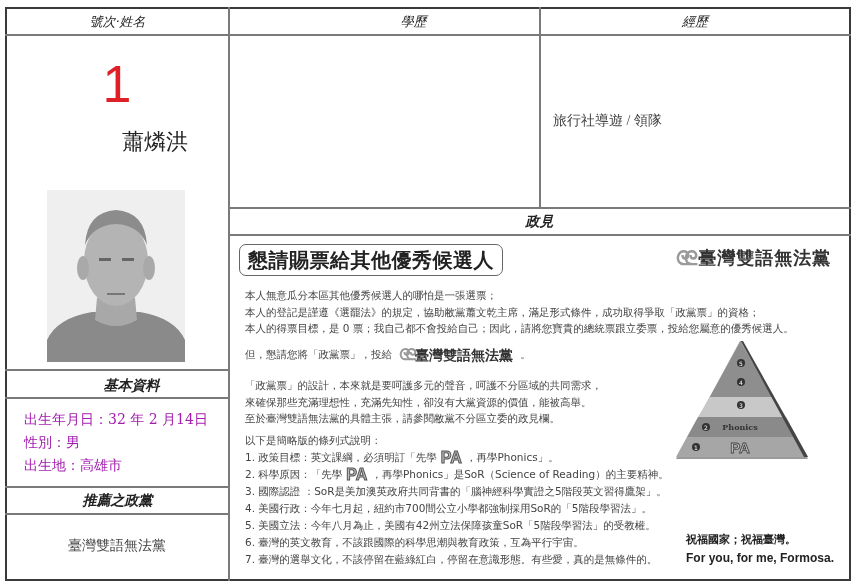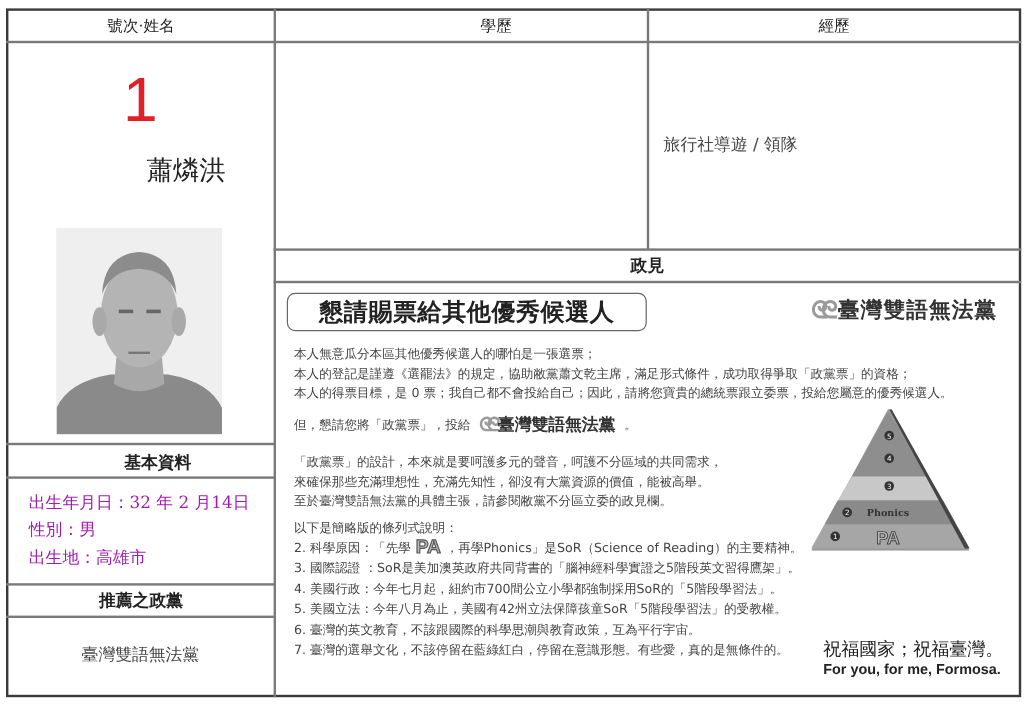--- a/index.html
+++ b/index.html
@@ -5,54 +5,54 @@
   * { box-sizing: border-box; margin: 0; padding: 0; }
   html, body { width: 856px; height: 587px; background: #ffffff; overflow: hidden; }
   body { font-family: "DejaVu Sans", "Liberation Sans", sans-serif; color: #333; position: relative; }
 
   .frame { position: absolute; left: 5px; top: 7px; width: 846px; height: 574px;
            border: 2px solid #3a3a3a; }
   .vline { position: absolute; background: #7a7a7a; width: 2px; }
   .hline { position: absolute; background: #7a7a7a; height: 2px; }
 
   .hdr { position: absolute; display: flex; align-items: center; justify-content: center;
-         font-size: 13px; color: #222; }
+         font-size: 13px; color: #222; font-style: italic; }
   .hdr.bold { font-weight: bold; font-size: 14px; }
 
   .cand-num { position: absolute; left: 0; width: 224px; top: 58px; text-align: center;
               font-family: "Liberation Sans", sans-serif; font-size: 52px; color: #e02027; line-height: 52px; }
   .cand-name { position: absolute; left: 0; width: 224px; top: 127px; text-align: center;
                font-size: 22px; color: #222; margin-left: 38px; }
   .photo { position: absolute; left: 47px; top: 190px; width: 138px; height: 172px;
            background: #ececec; overflow: hidden; }
   .photo svg { display: block; }
 
   .basic { position: absolute; left: 24px; top: 408px; font-family: "DejaVu Serif", serif;
            font-size: 14px; line-height: 23px; color: #a21caf; }
   .party-rec { position: absolute; left: 0; width: 224px; top: 537px; text-align: center;
                font-size: 14px; color: #444; }
 
-  .exp-text { position: absolute; left: 553px; top: 112px; font-size: 14px; color: #444; }
+  .exp-text { position: absolute; left: 553px; top: 112px; font-size: 14px; color: #444; font-family: Liberation Serif, serif; }
 
-  .slogan-box { position: absolute; left: 239px; top: 244px; width: 300px; height: 32px;
+  .slogan-box { position: absolute; left: 239px; top: 244px; width: 264px; height: 32px;
                 border: 1.5px solid #666; border-radius: 7px; display: flex; align-items: center;
                 justify-content: center; font-size: 20px; font-weight: bold; color: #222; letter-spacing: 0.5px; }
   .party-logo { position: absolute; left: 676px; top: 246px; display: flex; align-items: center; gap: 6px; }
   .ribbon { color: #9a9a9a; font-weight: bold; font-size: 20px; letter-spacing: -6px; }
   .party-logo .pname { font-family: "DejaVu Serif", serif; font-size: 18px; color: #333; font-weight: bold; letter-spacing: 1px; }
 
   .para { position: absolute; left: 245px; font-size: 10.5px; color: #444; line-height: 16.5px; white-space: nowrap; }
   .inline-logo { display: inline-flex; align-items: center; gap: 3px; vertical-align: middle; margin: 0 4px; }
   .inline-logo .ribbon { font-size: 16px; letter-spacing: -5px; }
   .inline-logo .pname { font-family: "DejaVu Serif", serif; font-size: 14px; color: #333; font-weight: bold; }
   .pa-badge { display: inline-block; font-family: "Liberation Sans", sans-serif; font-weight: bold;
               font-size: 16px; color: #bbb; -webkit-text-stroke: 1px #555; margin: 0 4px; vertical-align: middle; line-height: 14px; }
 
   .pyramid { position: absolute; left: 676px; top: 341px; width: 132px; height: 118px; }
-  .blessing { position: absolute; left: 686px; top: 532px; font-size: 15px; font-weight: normal; color: #222; }
+  .blessing { position: absolute; left: 686px; top: 532px; font-size: 11px; font-weight: bold; color: #222; }
   .motto { position: absolute; left: 686px; top: 551px; font-family: Liberation Sans, sans-serif;
            font-size: 12px; font-weight: bold; color: #222; }
 </style>
 </head>
 <body>
 
 <div class="frame"></div>
 
 <div class="vline" style="left:228px;top:7px;height:574px;"></div>
 <div class="vline" style="left:539px;top:7px;height:201px;"></div>
@@ -119,20 +119,21 @@
 </div>
 
 <div class="para" style="top:377px;">
   <div>「政黨票」的設計，本來就是要呵護多元的聲音，呵護不分區域的共同需求，</div>
   <div>來確保那些充滿理想性，充滿先知性，卻沒有大黨資源的價值，能被高舉。</div>
   <div>至於臺灣雙語無法黨的具體主張，請參閱敝黨不分區立委的政見欄。</div>
 </div>
 
 <div class="para" style="top:432px;line-height:17px;">
   <div>以下是簡略版的條列式說明：</div>
+  <div><span>1. 政策目標：英文課綱，必須明訂「先學</span><span class="pa-badge">PA</span><span>，再學Phonics」。</span></div>
   <div><span>2. 科學原因：「先學</span><span class="pa-badge">PA</span><span>，再學Phonics」是SoR（Science of Reading）的主要精神。</span></div>
   <div>3. 國際認證 ：SoR是美加澳英政府共同背書的「腦神經科學實證之5階段英文習得鷹架」。</div>
   <div>4. 美國行政：今年七月起，紐約市700間公立小學都強制採用SoR的「5階段學習法」。</div>
   <div>5. 美國立法：今年八月為止，美國有42州立法保障孩童SoR「5階段學習法」的受教權。</div>
   <div>6. 臺灣的英文教育，不該跟國際的科學思潮與教育政策，互為平行宇宙。</div>
   <div>7. 臺灣的選舉文化，不該停留在藍綠紅白，停留在意識形態。有些愛，真的是無條件的。</div>
 </div>
 
 <div class="pyramid">
   <svg width="132" height="118" viewBox="0 0 132 118">

